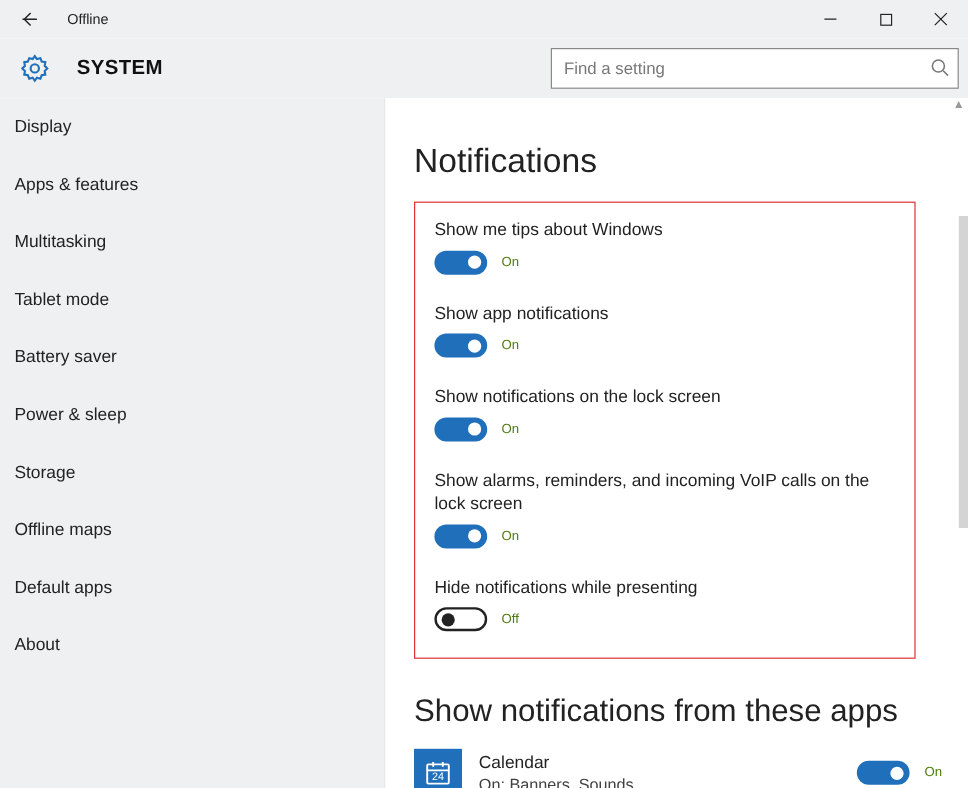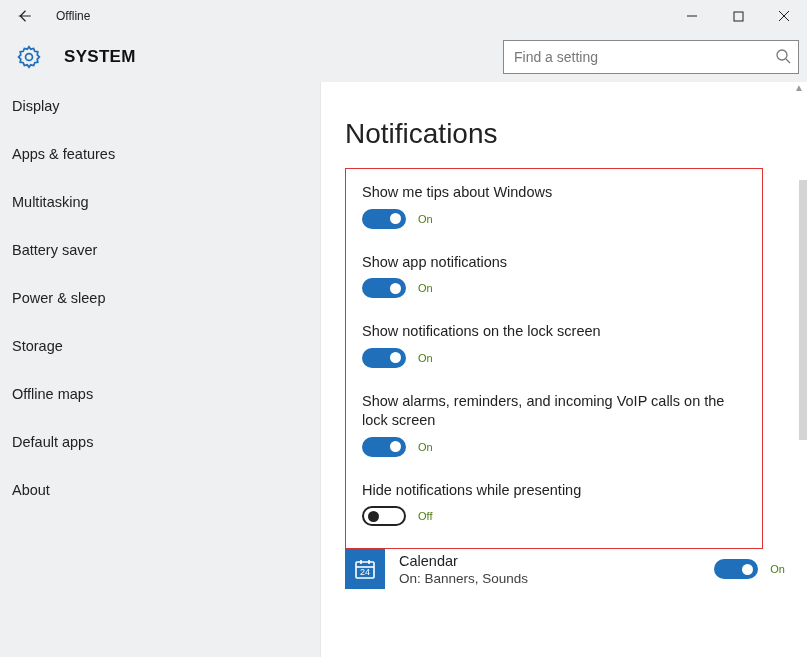--- a/index.html
+++ b/index.html
@@ -8,21 +8,21 @@
   .titlebar { height: 32px; background: #eef0f1; display: flex; align-items: center; }
   .back-btn { width: 48px; height: 32px; display:flex; align-items:center; justify-content:center; font-size:16px; color:#222;}
   .title-text { font-size: 12px; color:#222; margin-left:8px; }
   .win-controls { margin-left:auto; display:flex; }
   .win-btn { width:46px; height:32px; display:flex; align-items:center; justify-content:center; font-size:12px; color:#222;}
 
   .header { height: 50px; background:#eef0f1; display:flex; align-items:center; padding:0 8px 0 10px; }
   .gear { width:26px; height:26px; margin-left:6px; color:#1f6fba; }
   .header-label { font-size:17px; font-weight:600; color:#111; margin-left:22px; letter-spacing:0.3px;}
   .search-wrap { margin-left:auto; position:relative; }
-  .search { width:296px; height:34px; border:1px solid #888; background:#fff; padding:0 30px 0 10px; font-size:14px; color:#666;}
+  .search { width:340px; height:34px; border:1px solid #888; background:#fff; padding:0 30px 0 10px; font-size:14px; color:#666;}
   .search::placeholder { color:#777; }
   .search-icon { position:absolute; right:8px; top:8px; width:16px; height:16px; color:#777; }
 
   .body { display:flex; height:575px; }
   .sidebar { width:320px; background:#eef0f1; overflow:hidden; }
   .side-item { height:48px; display:flex; align-items:center; padding-left:12px; font-size:14.5px; color:#222;}
   .side-item.selected { background:#88b8e0; }
 
   .content { flex:1; background:#fff; position:relative; padding:0 0 0 24px; border-left:1px solid #e7e7e7;}
   .scroll-top { position:absolute; right:1px; top:0; width:14px; height:14px; color:#999; font-size:10px; text-align:center;}
@@ -99,20 +99,23 @@
       <div class="side-item">
         <span>Display</span>
       </div>
       <div class="side-item">
         <span>Apps &amp; features</span>
       </div>
       <div class="side-item">
         <span>Multitasking</span>
       </div>
       <div class="side-item">
+        <span>Tablet mode</span>
+      </div>
+      <div class="side-item">
         <span>Battery saver</span>
       </div>
       <div class="side-item">
         <span>Power &amp; sleep</span>
       </div>
       <div class="side-item">
         <span>Storage</span>
       </div>
       <div class="side-item">
         <span>Offline maps</span>
@@ -162,20 +165,21 @@
         </div>
         <div class="setting-label">Hide notifications while presenting</div>
         <div class="toggle-row">
           <div class="toggle off">
             <div class="knob"></div>
           </div>
           <span class="toggle-text">Off</span>
         </div>
       </div>
 
+    <div class="section-sub">Show notifications from these apps</div>
 
     <div id="apps-list">
         <div class="app-row">
           <div class="app-icon">
             <svg width="24" height="24" viewBox="0 0 24 24" fill="none" stroke="#fff" stroke-width="1.6">
               <rect x="3" y="5" width="18" height="16" rx="1"></rect>
               <line x1="3" y1="10" x2="21" y2="10"></line>
               <line x1="8" y1="3" x2="8" y2="7"></line>
               <line x1="16" y1="3" x2="16" y2="7"></line>
               <text x="12" y="18" text-anchor="middle" fill="#fff" stroke="none" font-size="9" font-family="Segoe UI">24</text>

